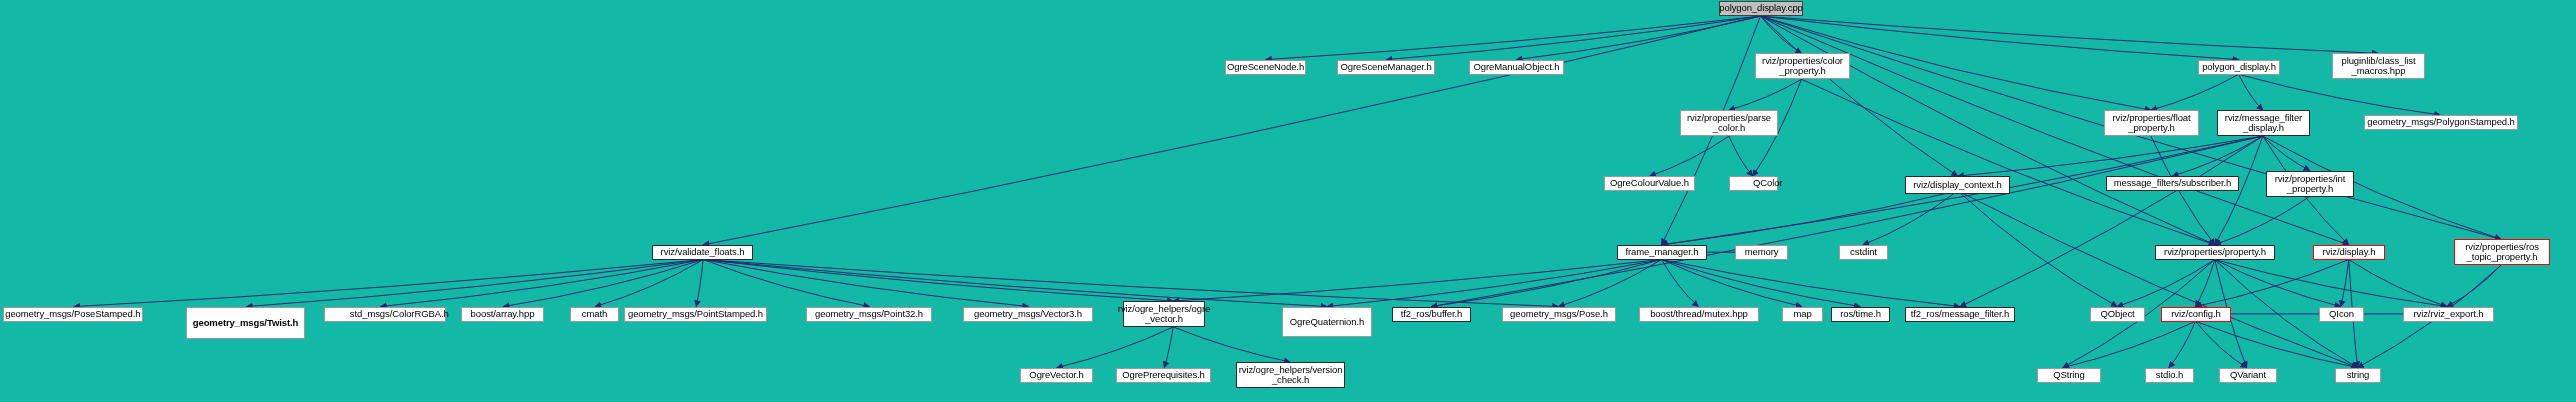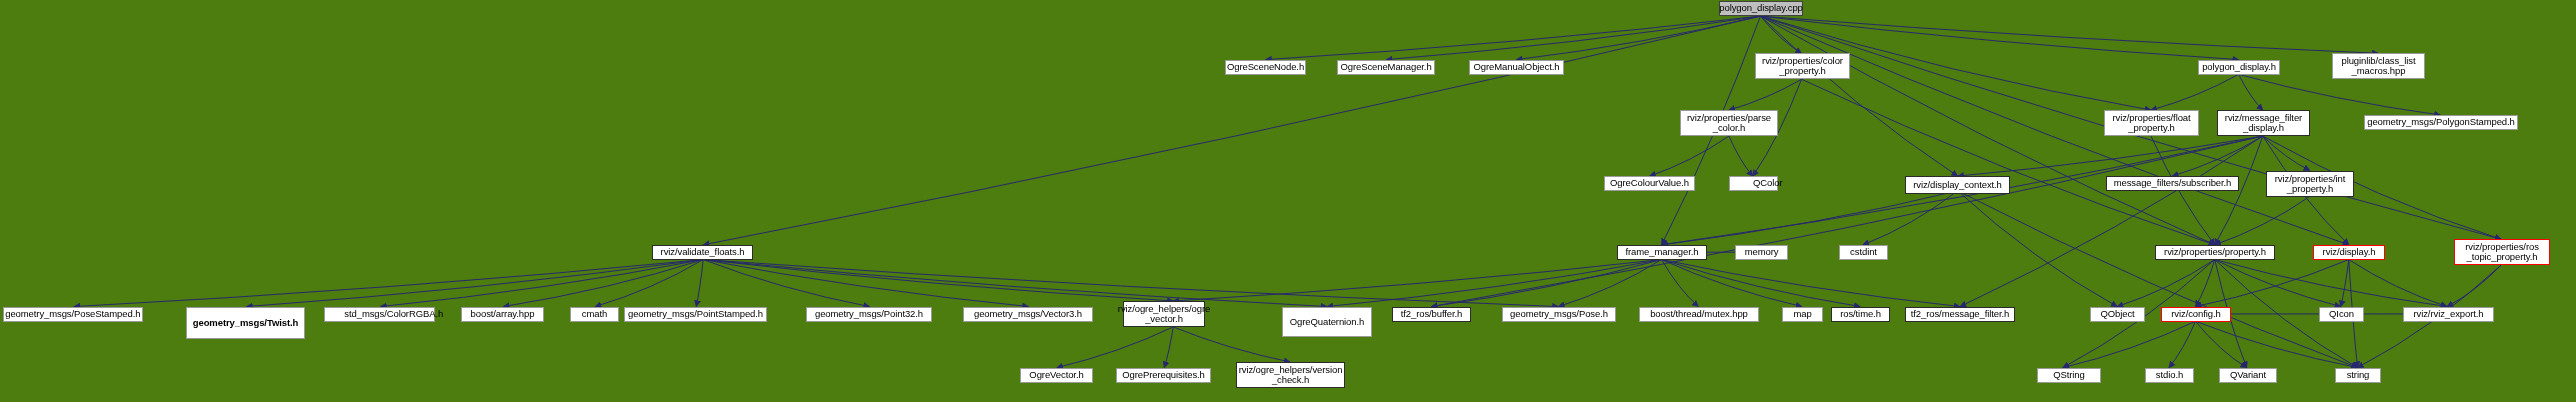--- a/index.html
+++ b/index.html
@@ -7,21 +7,21 @@
     padding: 0;
     background: #ffffff;
   }
   body {
     font-family: "Liberation Sans", "DejaVu Sans", sans-serif;
   }
   #graph {
     position: relative;
     width: 2576px;
     height: 402px;
-    background: #4d7c0f;
+    background: #14b8a6;
     overflow: hidden;
   }
   #edge-layer {
     position: absolute;
     left: 0;
     top: 0;
     width: 2576px;
     height: 402px;
     pointer-events: none;
   }
@@ -170,21 +170,21 @@
       <div class="node bold" style="left: 652px; top: 245px; width: 101px; height: 14.7px;">rviz/validate_floats.h</div>
       <div class="node bold" style="left: 1617px; top: 245px; width: 90px; height: 14.7px;">frame_manager.h</div>
       <div class="node" style="left: 1735px; top: 245px; width: 53px; height: 14.7px;">memory</div>
       <div class="node" style="left: 1839px; top: 245px; width: 49px; height: 14.7px;">cstdint</div>
       <div class="node bold" style="left: 2155px; top: 245px; width: 120px; height: 14.7px;">rviz/properties/property.h</div>
       <div class="node red" style="left: 2313px; top: 245px; width: 72px; height: 14.7px;">rviz/display.h</div>
       <div class="node red" style="left: 2454px; top: 239px; width: 96px; height: 26px;">rviz/properties/ros
 _topic_property.h</div>
       <div class="node" style="left: 2.8px; top: 307px; width: 140px; height: 14.7px;">geometry_msgs/PoseStamped.h</div>
       <div class="node" style="left: 186px; top: 307px; width: 119px; height: 32px; font-weight: bold;">geometry_msgs/Twist.h</div>
-      <div class="node" style="left: 324px; top: 307px; width: 111px; height: 14.7px; padding-left: 32px;">std_msgs/ColorRGBA.h</div>
+      <div class="node" style="left: 324px; top: 307px; width: 122px; height: 14.7px; padding-left: 32px;">std_msgs/ColorRGBA.h</div>
       <div class="node" style="left: 461px; top: 307px; width: 83px; height: 14.7px;">boost/array.hpp</div>
       <div class="node" style="left: 570px; top: 307px; width: 49px; height: 14.7px;">cmath</div>
       <div class="node" style="left: 624px; top: 307px; width: 143px; height: 14.7px;">geometry_msgs/PointStamped.h</div>
       <div class="node" style="left: 806px; top: 307px; width: 126px; height: 14.7px;">geometry_msgs/Point32.h</div>
       <div class="node" style="left: 963px; top: 307px; width: 130px; height: 14.7px;">geometry_msgs/Vector3.h</div>
       <div class="node bold" style="left: 1123px; top: 301px; width: 82px; height: 26px;">rviz/ogre_helpers/ogre
 _vector.h</div>
       <div class="node" style="left: 1282px; top: 307px; width: 90px; height: 30px;">OgreQuaternion.h</div>
       <div class="node bold" style="left: 1392px; top: 307px; width: 79px; height: 14.7px;">tf2_ros/buffer.h</div>
       <div class="node" style="left: 1502px; top: 307px; width: 114px; height: 14.7px;">geometry_msgs/Pose.h</div>

